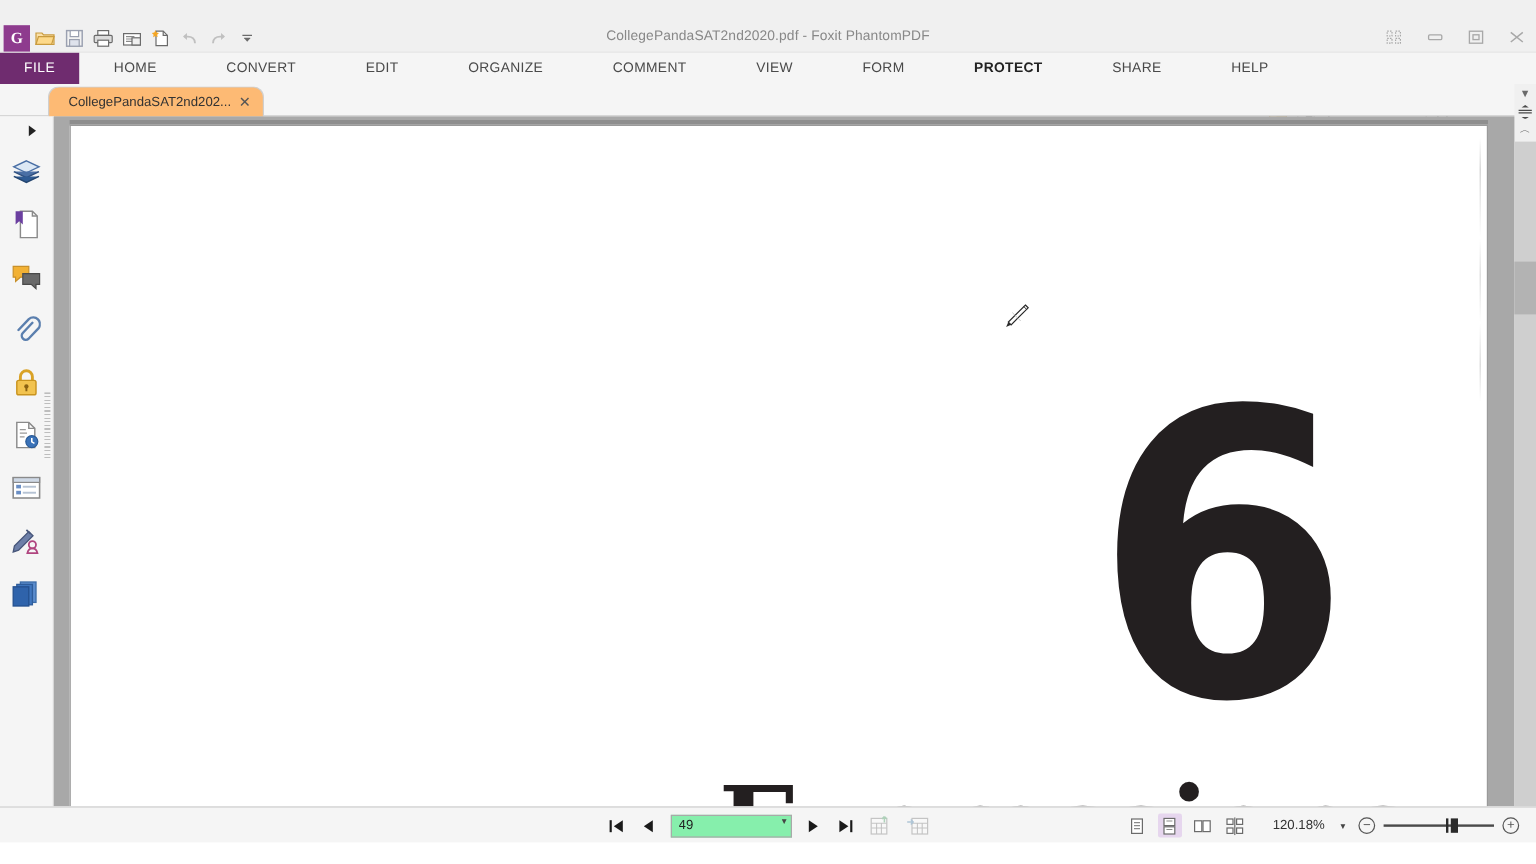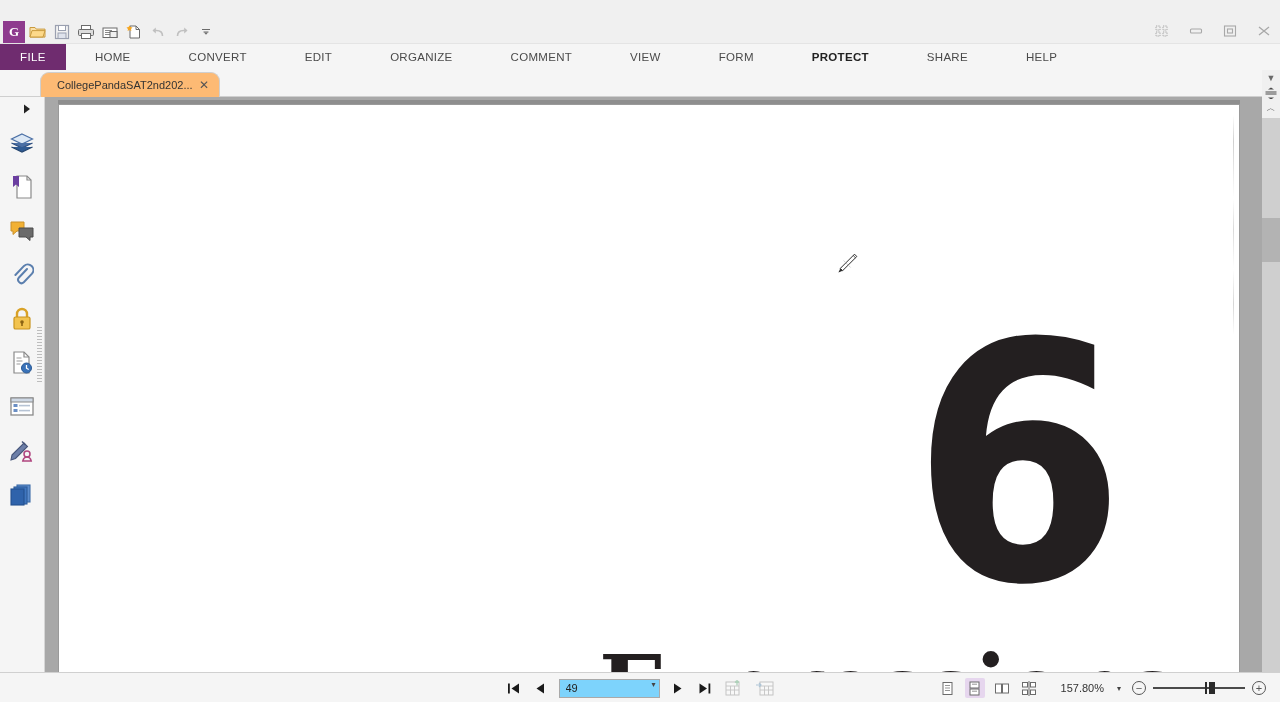--- a/index.html
+++ b/index.html
@@ -194,21 +194,21 @@
     position: absolute; left: 0; top: 0; width: 1280px; height: 30px;
     display: flex; align-items: center; justify-content: center; gap: 9px;
   }
   .bb-btn {
     width: 18px; height: 20px;
     display: flex; align-items: center; justify-content: center;
     color: #222; font-size: 11px; cursor: default;
   }
   .bb-btn.disabled { opacity: .35; }
   .pagebox {
-    width: 101px; height: 19px; background: #7dd3fc; border: 1px solid #a9a9a9;
+    width: 101px; height: 19px; background: #86efac; border: 1px solid #a9a9a9;
     display: flex; justify-content: space-between;
     padding: 0 3px 0 6px;
   }
   .pagebox input {
     width: 70px; border: none; outline: none; font-size: 11px; color: #222;
     font-family: "Liberation Sans", sans-serif; background: transparent;
   }
   .pagebox .caret { font-size: 8px; color: #444; }
 
   .bb-right {
@@ -301,20 +301,21 @@
         </svg>
       </div>
       <div class="qat-btn">
         <svg width="12" height="12" viewBox="0 0 12 12">
           <path d="M2 3.5h8M3.5 6h5M6 8.5l0 0" stroke="#6b6b6b" stroke-width="1.2"></path>
           <path d="M4 6.5l2 2.2 2-2.2z" fill="#6b6b6b"></path>
         </svg>
       </div>
     </div>
 
+    <div class="win-title">CollegePandaSAT2nd2020.pdf - Foxit PhantomPDF</div>
 
     <div class="win-ctrls">
       <div class="win-ctrl">
         <svg width="14" height="12" viewBox="0 0 14 12">
           <rect x="1" y="1" width="4" height="4" fill="none" stroke="#a8a8a8" stroke-width="1" stroke-dasharray="1.3 1"></rect>
           <rect x="8" y="1" width="4" height="4" fill="none" stroke="#a8a8a8" stroke-width="1" stroke-dasharray="1.3 1"></rect>
           <rect x="1" y="7" width="4" height="4" fill="none" stroke="#a8a8a8" stroke-width="1" stroke-dasharray="1.3 1"></rect>
           <rect x="8" y="7" width="4" height="4" fill="none" stroke="#a8a8a8" stroke-width="1" stroke-dasharray="1.3 1"></rect>
         </svg>
       </div>
@@ -577,21 +578,21 @@
       <div class="layout-btn">
         <svg width="16" height="15" viewBox="0 0 16 15">
           <rect x="1.5" y="1.5" width="5" height="4.5" fill="#fff" stroke="#6b6b6b" stroke-width="1"></rect>
           <rect x="9.5" y="1.5" width="5" height="4.5" fill="#fff" stroke="#6b6b6b" stroke-width="1"></rect>
           <rect x="1.5" y="9" width="5" height="4.5" fill="#fff" stroke="#6b6b6b" stroke-width="1"></rect>
           <rect x="9.5" y="9" width="5" height="4.5" fill="#fff" stroke="#6b6b6b" stroke-width="1"></rect>
           <path d="M8 0v15" stroke="#6b6b6b" stroke-width="1"></path>
         </svg>
       </div>
 
-      <div class="zoom-val">157.80%</div>
+      <div class="zoom-val">120.18%</div>
       <div class="zoom-caret">▾</div>
       <div class="zoom-circ">−</div>
       <div class="zoom-slider">
         <div class="zoom-track"></div>
         <div class="zoom-tick"></div>
         <div class="zoom-thumb"></div>
       </div>
       <div class="zoom-circ">+</div>
     </div>
   </div>

